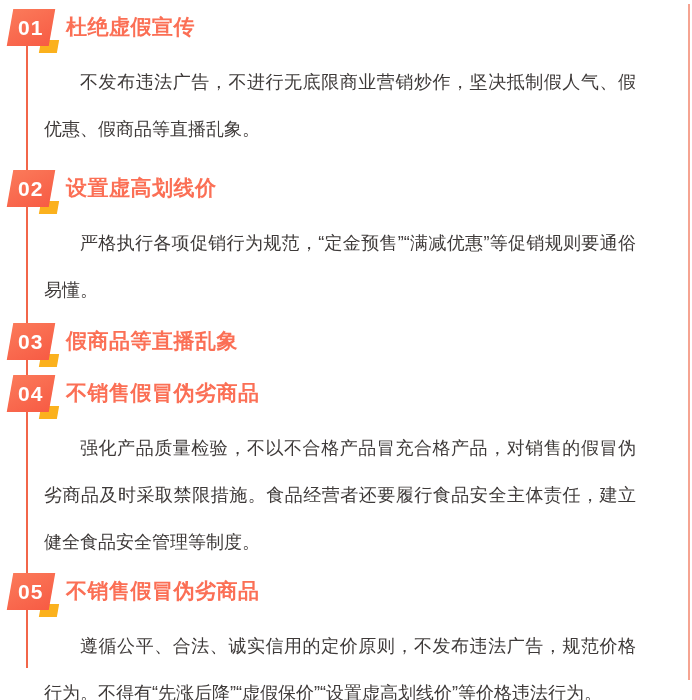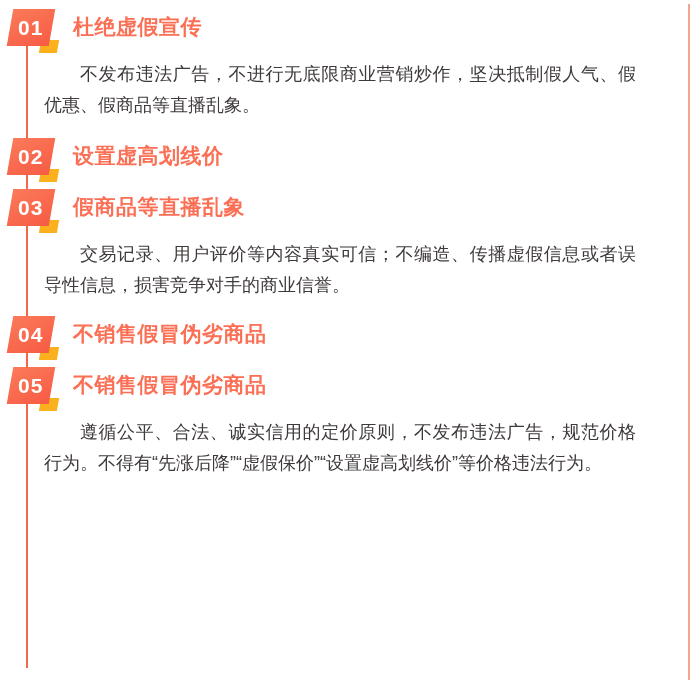--- a/index.html
+++ b/index.html
@@ -53,29 +53,29 @@
     transform:skewX(-10deg);
     background:linear-gradient(150deg,var(--badge-top) 0%,var(--badge-bottom) 100%);
     display:flex;align-items:center;justify-content:center;
   }
   .badge-num{
     transform:skewX(10deg);
     color:#ffffff;font-size:21px;font-weight:700;letter-spacing:1px;
     line-height:1;
   }
   .sec-title{
-    margin:11px;
+    margin:4px;
     font-size:21px;font-weight:700;
     color:var(--title-color);
     letter-spacing:0.5px;
   }
   .sec-body{
     margin:0 0 0 34px;
     width:592px;
-    font-size:18px;line-height:31px;
+    font-size:18px;line-height:47px;
     color:var(--body-color);
     text-align:justify;
     text-indent:2em;
   }
 </style>
 </head>
 <body>
 
 <div class="timeline"></div>
 <div class="right-edge"></div>
@@ -98,45 +98,46 @@
   <section class="rule">
     <div class="sec-header">
       <div class="badge-wrap">
         <span class="badge-accent"></span>
         <span class="badge">
           <span class="badge-num">02</span>
         </span>
       </div>
       <h2 class="sec-title">设置虚高划线价</h2>
     </div>
+    <p class="sec-body">严格执行各项促销行为规范，“定金预售”“满减优惠”等促销规则要通俗易懂。</p>
   </section>
 
   <section class="rule">
     <div class="sec-header">
       <div class="badge-wrap">
         <span class="badge-accent"></span>
         <span class="badge">
           <span class="badge-num">03</span>
         </span>
       </div>
       <h2 class="sec-title">假商品等直播乱象</h2>
     </div>
-    <p class="sec-body">交易记录、用户评价等内容真实可信；不编造、传播虚假信息或者误导性信息，损害竞争对手的商业信誉。</p>
   </section>
 
   <section class="rule">
     <div class="sec-header">
       <div class="badge-wrap">
         <span class="badge-accent"></span>
         <span class="badge">
           <span class="badge-num">04</span>
         </span>
       </div>
       <h2 class="sec-title">不销售假冒伪劣商品</h2>
     </div>
+    <p class="sec-body">强化产品质量检验，不以不合格产品冒充合格产品，对销售的假冒伪劣商品及时采取禁限措施。食品经营者还要履行食品安全主体责任，建立健全食品安全管理等制度。</p>
   </section>
 
   <section class="rule">
     <div class="sec-header">
       <div class="badge-wrap">
         <span class="badge-accent"></span>
         <span class="badge">
           <span class="badge-num">05</span>
         </span>
       </div>

